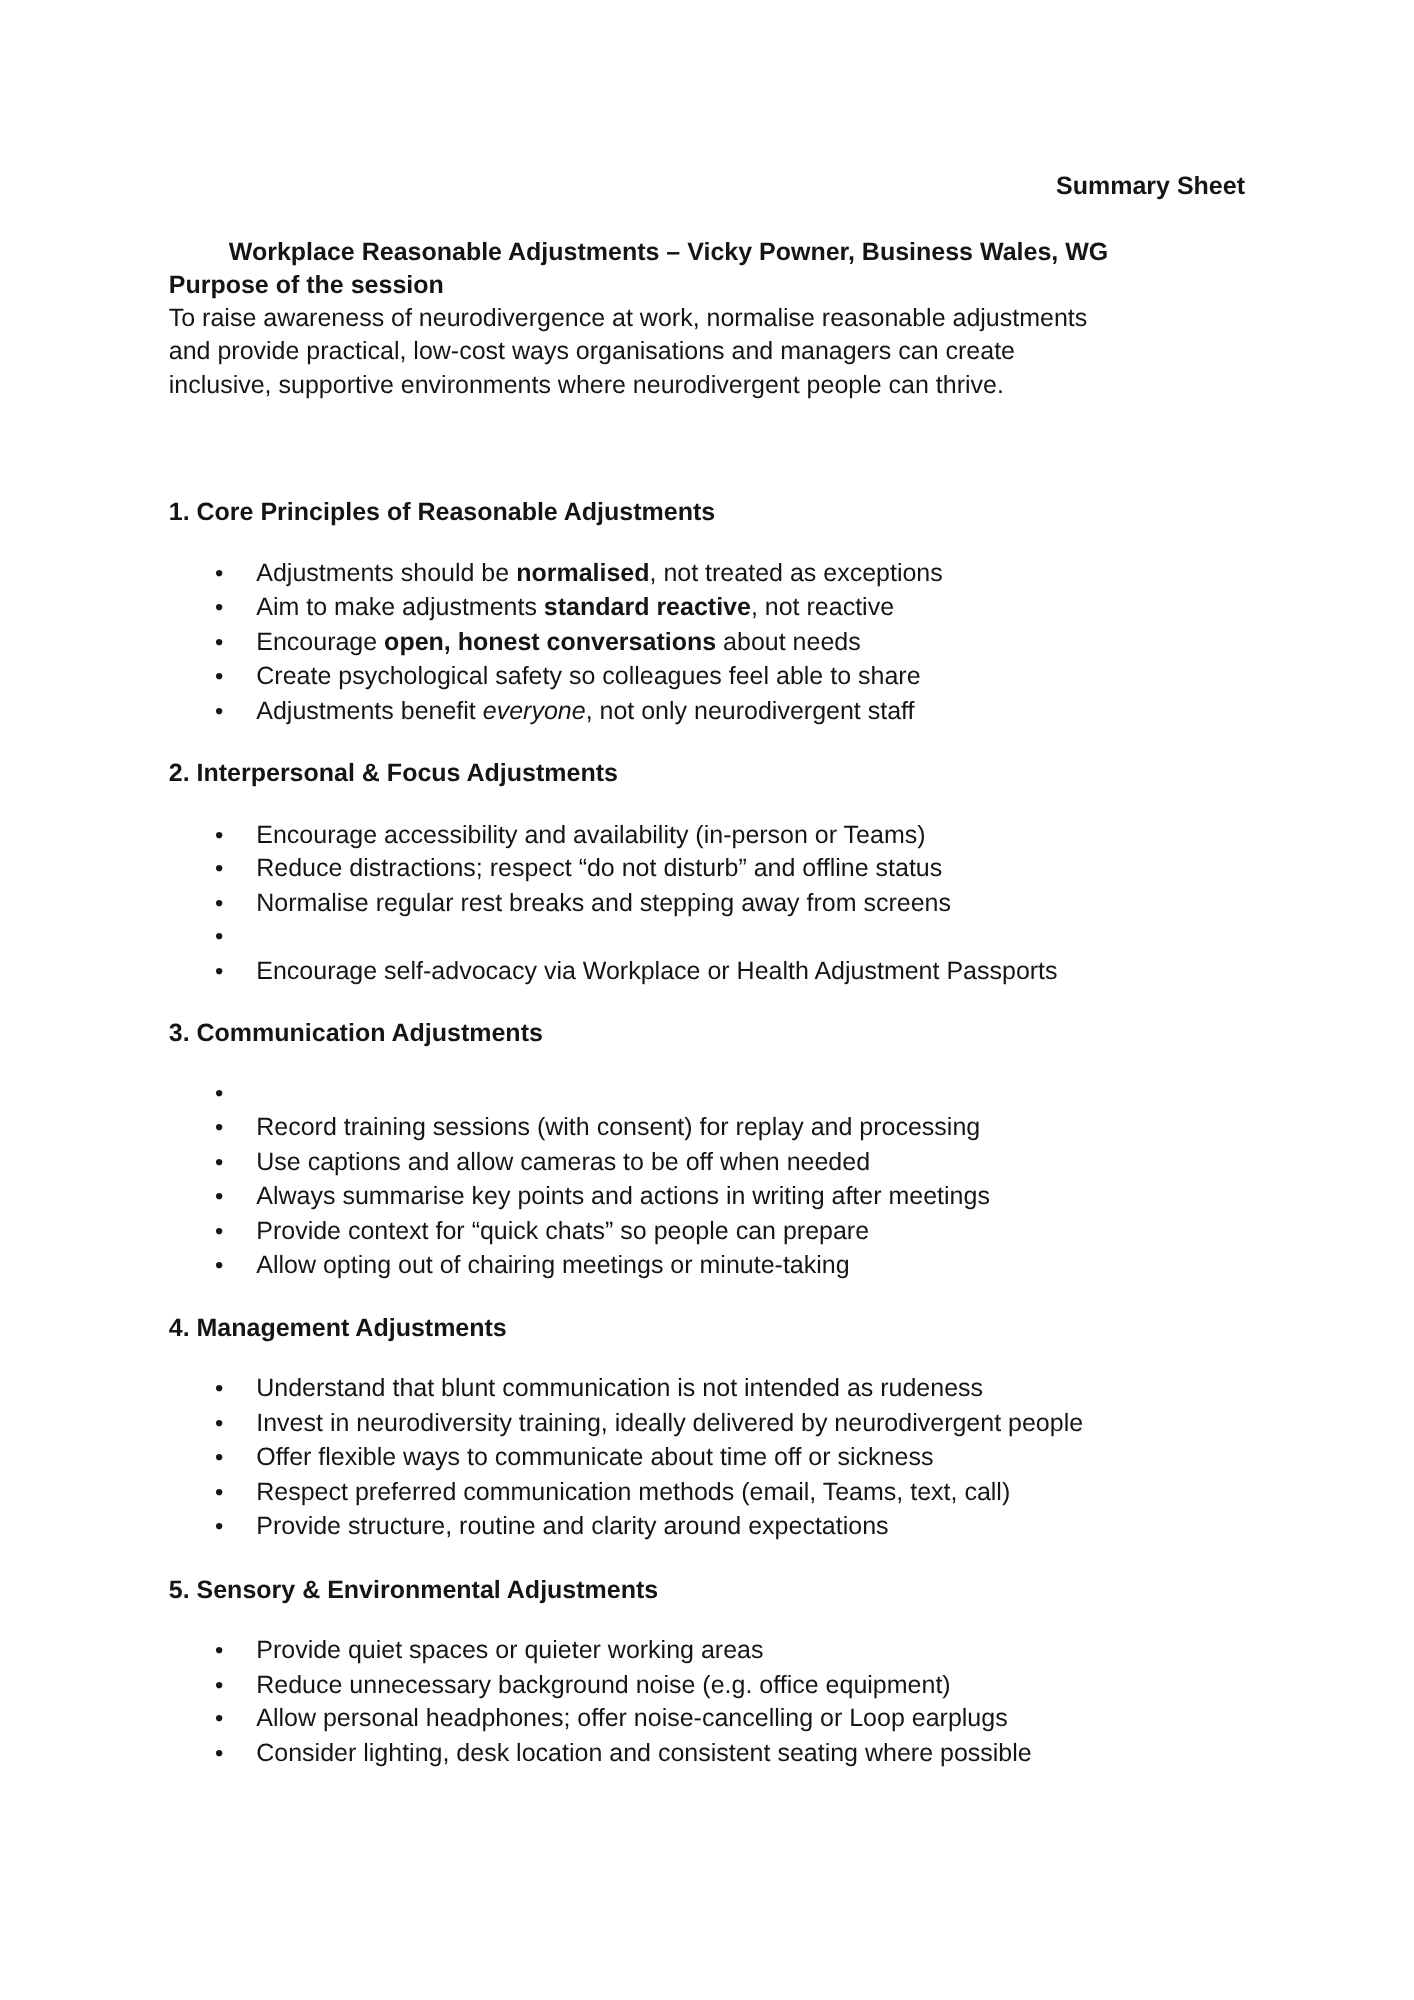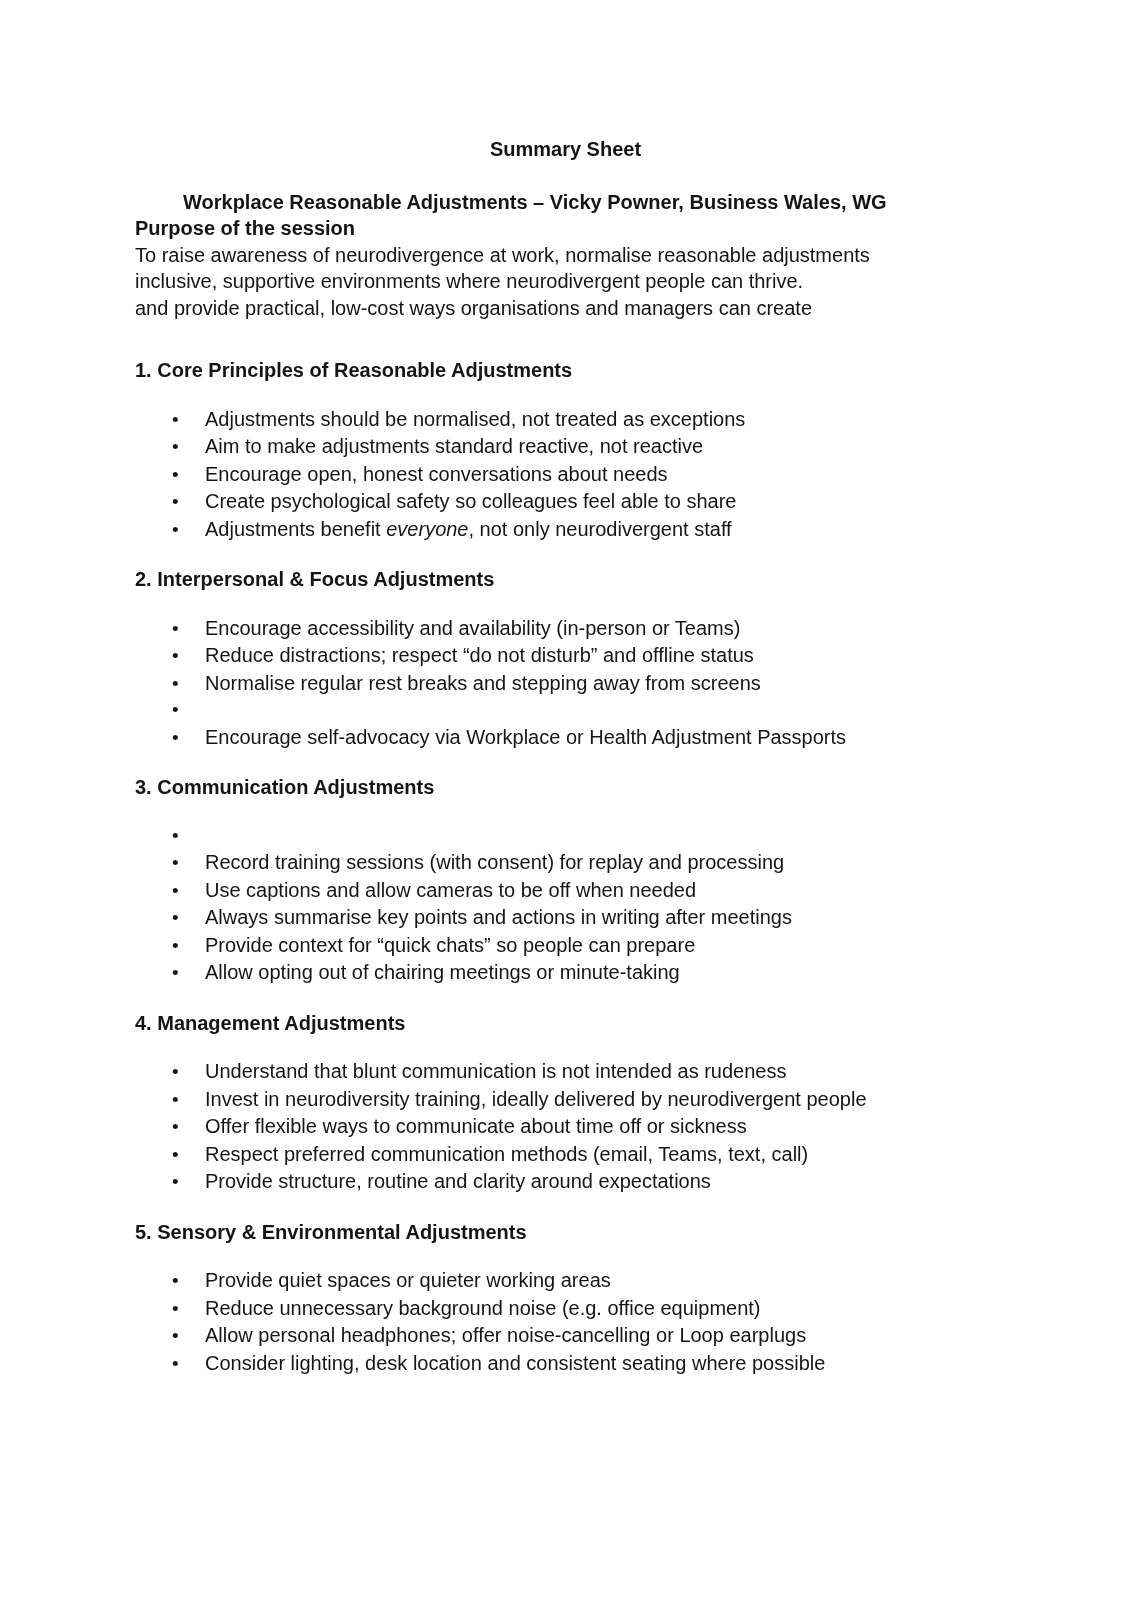--- a/index.html
+++ b/index.html
@@ -18,76 +18,76 @@
     font-size: 20px;
     line-height: 26.5px;
     -webkit-font-smoothing: antialiased;
   }
   .doc {
     padding: 136px 110px 0 135px;
     box-sizing: border-box;
   }
   .doc-title {
     font-weight: bold;
-    text-align: center;
+    text-align: right;
     padding-right: 25px; 
   }
   .doc-subtitle {
     font-weight: bold;
     margin-top: 26px;
     margin-left: 48px;
   }
   .purpose-heading {
     font-weight: bold;
   }
   .purpose-line {
     white-space: nowrap;
   }
   .section-heading {
     font-weight: bold;
     margin-top: 23px;
   }
   .section-heading.first {
-    margin-top: 36px;
+    margin-top: 76px;
   }
   ul.bullet-list {
     list-style: none;
     margin: 22px 0 0 0;
     padding: 0;
   }
   ul.bullet-list li {
     display: flex;
     align-items: baseline;
   }
   .li-bullet {
     flex: 0 0 70px;
     width: 70px;
     box-sizing: border-box;
     padding-left: 37px;
     font-size: 19px;
   }
-  .run-b { font-weight: normal; }
+  .run-b { font-weight: bold; }
   .run-i { font-style: italic; margin-top: 20px; }
 </style>
 </head>
 <body>
 
 <div class="page">
   <div class="doc">
 
     <div class="doc-title">Summary Sheet</div>
 
     <div class="doc-subtitle">Workplace Reasonable Adjustments – Vicky Powner, Business Wales, WG</div>
 
     <div class="purpose-heading">Purpose of the session</div>
 
     <div>
       <div class="purpose-line">To raise awareness of neurodivergence at work, normalise reasonable adjustments</div>
+      <div class="purpose-line">and provide practical, low-cost ways organisations and managers can create</div>
       <div class="purpose-line">inclusive, supportive environments where neurodivergent people can thrive.</div>
-      <div class="purpose-line">and provide practical, low-cost ways organisations and managers can create</div>
     </div>
 
     <div>
         <div class="section-heading first">1. Core Principles of Reasonable Adjustments</div>
         <ul class="bullet-list">
           <li>
             <span class="li-bullet">•</span>
             <span><span>Adjustments should be </span><span class="run-b">normalised</span><span>, not treated as exceptions</span></span>
           </li>
           <li>

